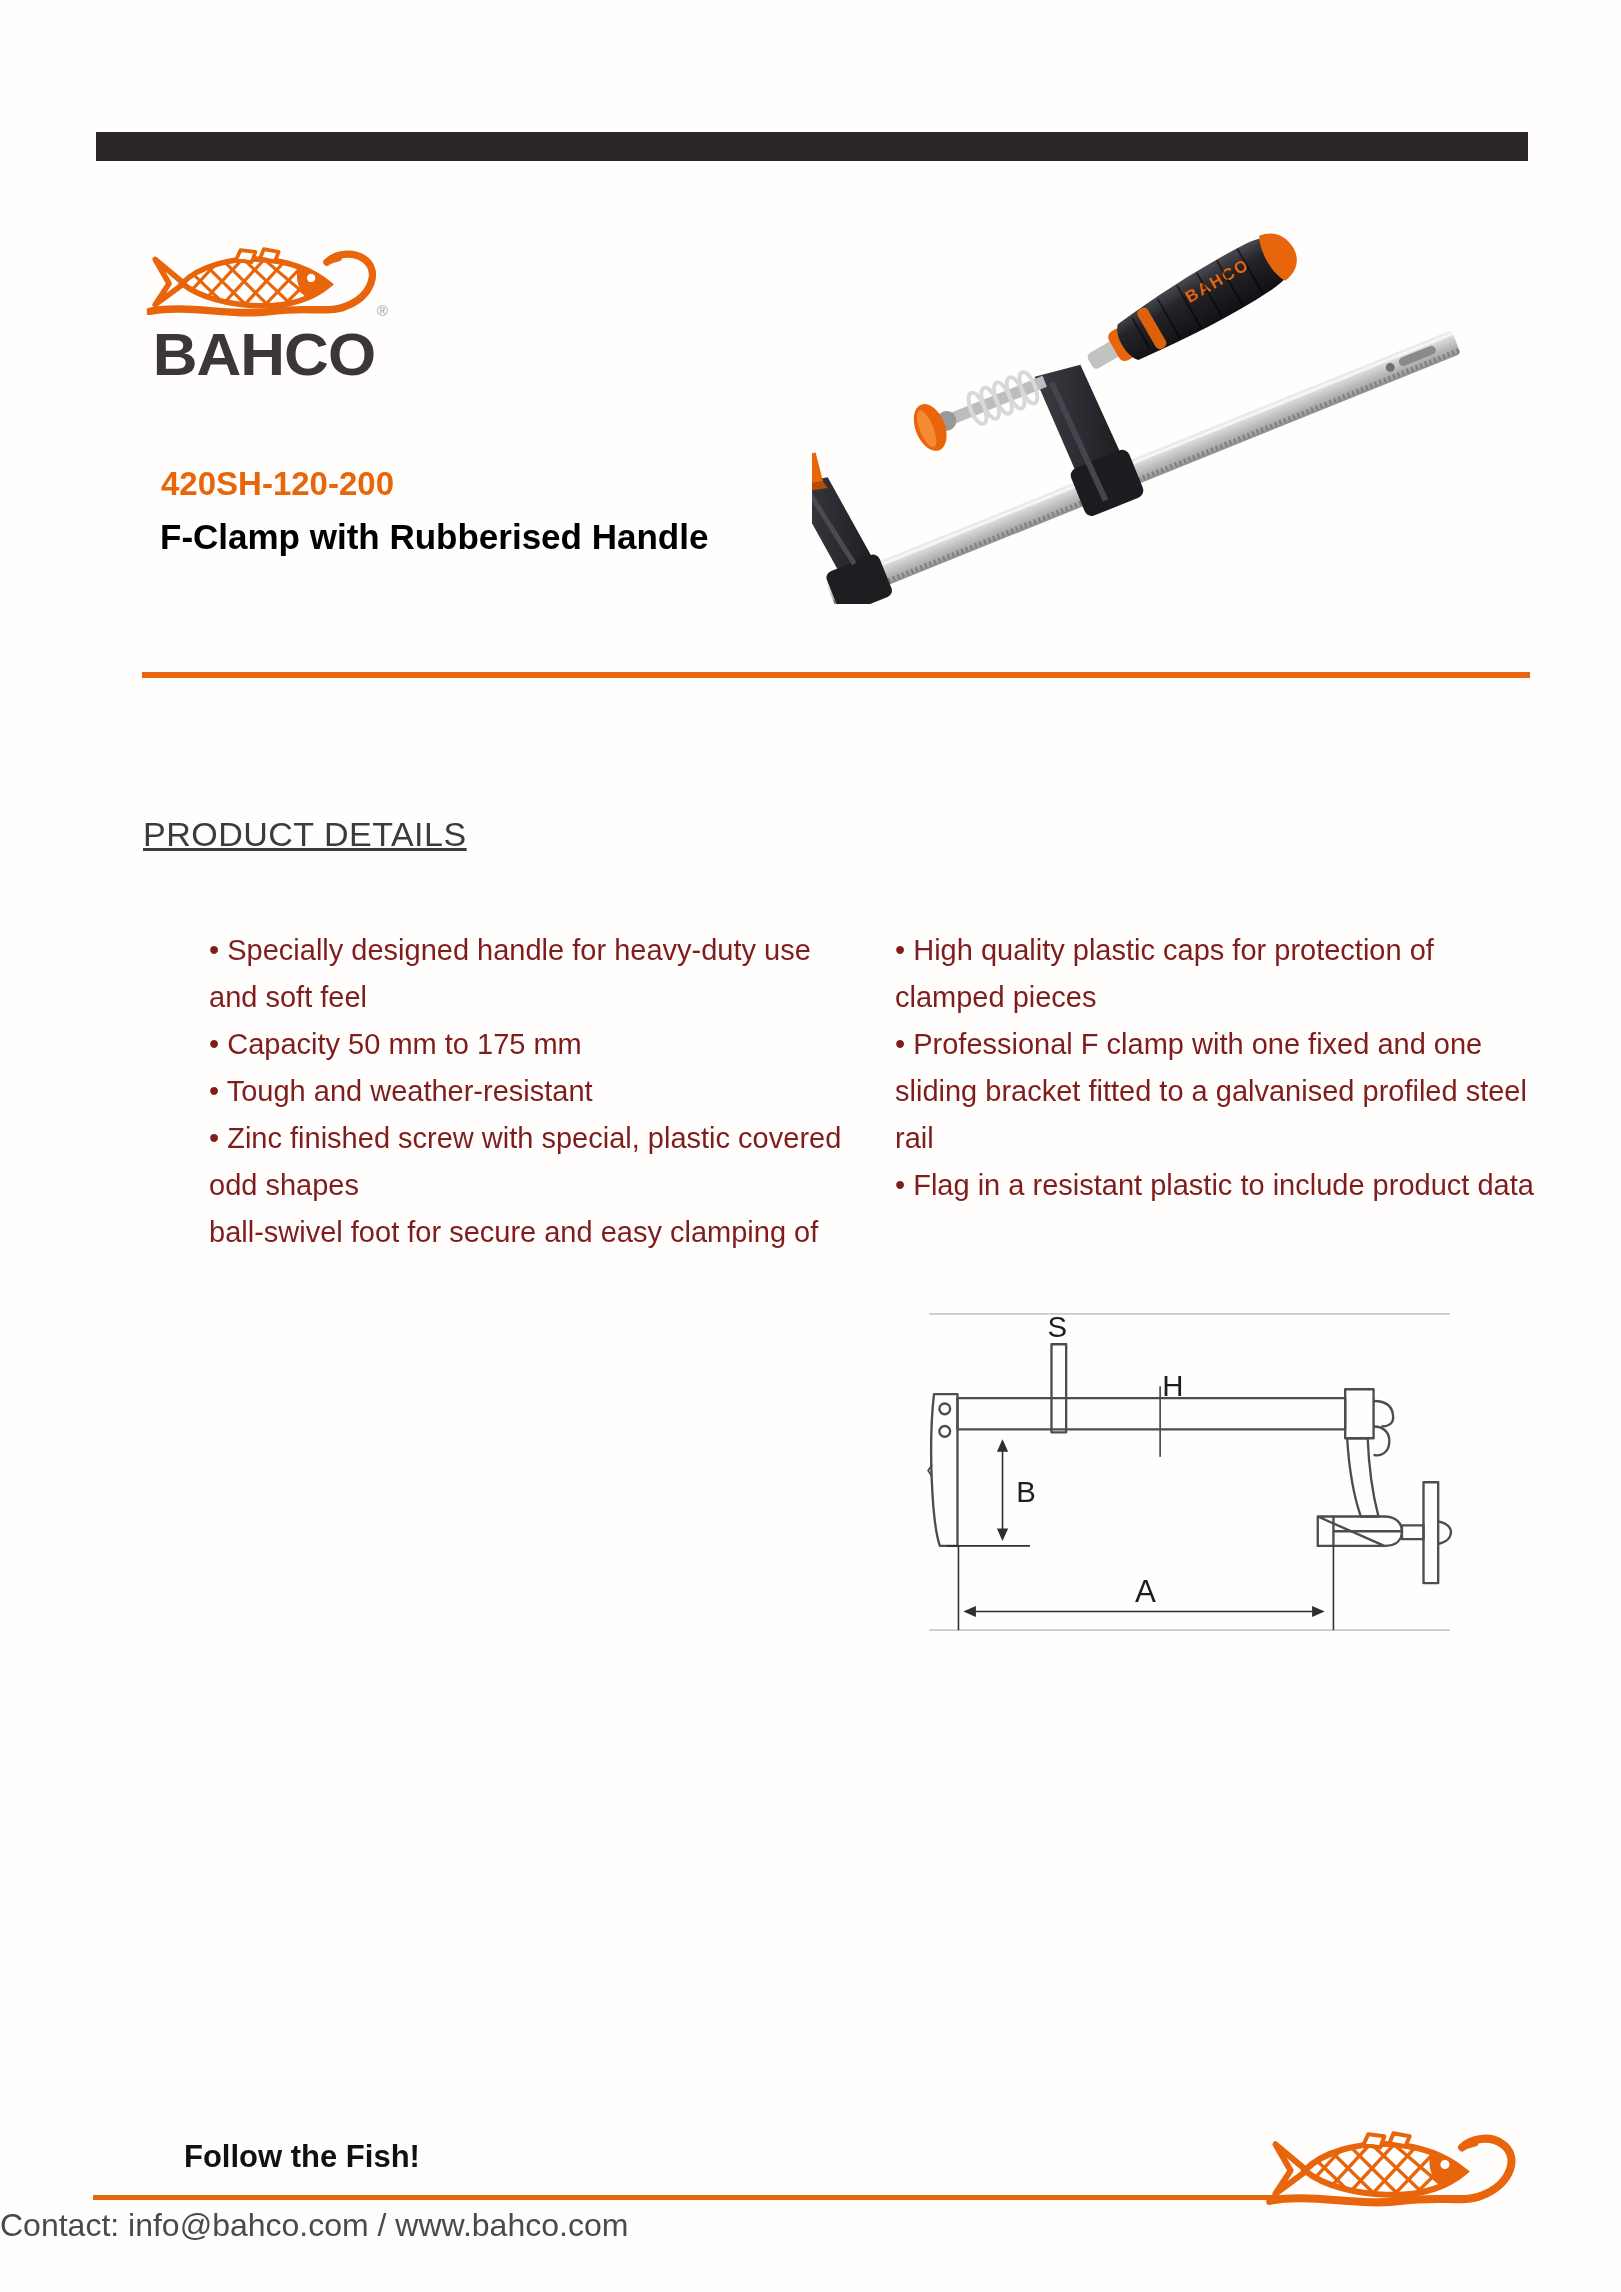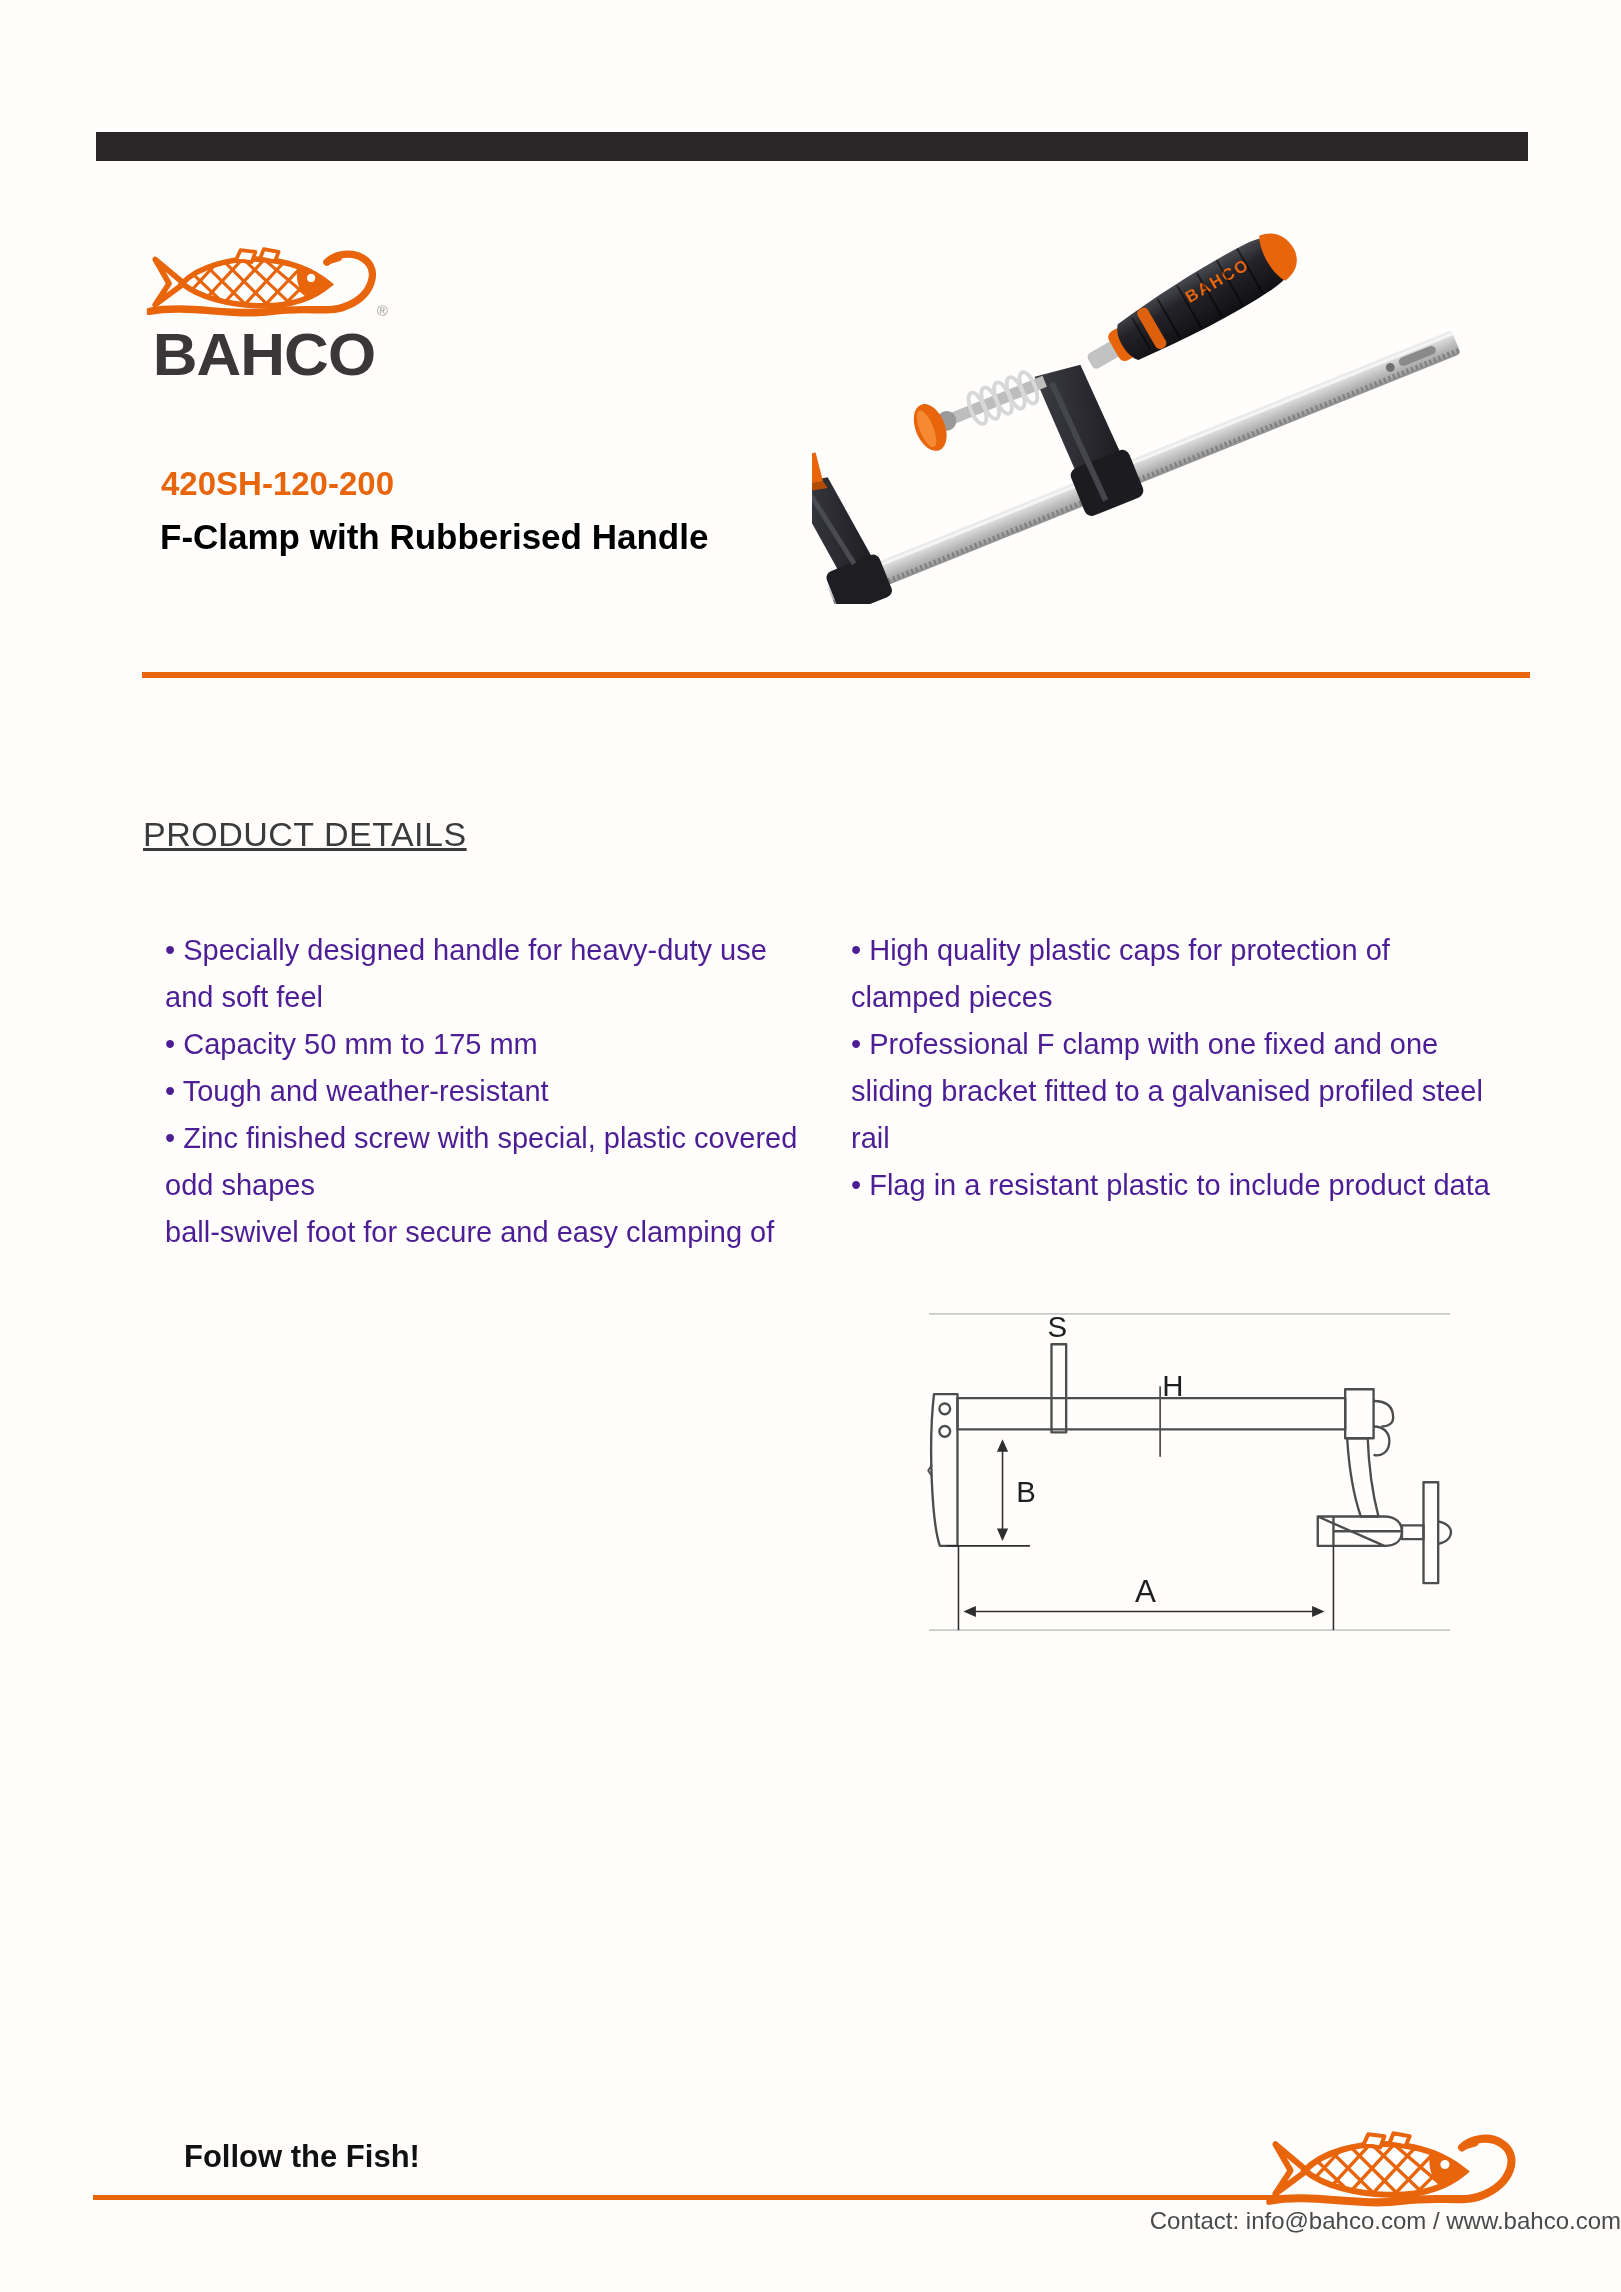--- a/index.html
+++ b/index.html
@@ -25,30 +25,30 @@
   .prodtitle{position:absolute;left:160px;top:510px;font-size:35px;font-weight:bold;color:#000000;line-height:54px;}
 
   .divider{position:absolute;left:142px;top:672px;width:1388px;height:5.9px;background:#e8650c;}
 
   .details-heading{position:absolute;left:143px;top:815px;font-size:34px;font-weight:400;color:#3b3b3b;letter-spacing:0.5px;text-decoration:underline;}
 
   .cols{position:absolute;left:165px;top:927px;width:1333px;}
   .col{position:absolute;top:0;}
   .col.left{left:0;width:647px;}
   .col.right{left:686px;width:652px;}
-  .bline{font-size:29px;line-height:47px;color:#4c1d95;white-space:nowrap;}
+  .bline{font-size:29px;line-height:47px;color:#7f1d1d;white-space:nowrap;margin-left:44px;}
 
   .photo{position:absolute;left:812px;top:192px;width:701px;height:412px;}
   .diagram{position:absolute;left:926px;top:1308px;width:529px;height:327px;}
 
   
   .tagline{position:absolute;left:168px;top:2139px;font-size:31px;font-weight:bold;color:#111;margin-left:16px;}
   .footrule{position:absolute;left:93px;top:2195px;width:1225px;height:4.9px;background:#e8650c;}
   .footfish{position:absolute;left:1264px;top:2107px;width:267px;height:113px;}
-  .contact{position:absolute;left:0;top:2207px;width:1621px;text-align:right;font-size:24px;color:#4a4a4a;}
+  .contact{position:absolute;left:0;top:2207px;width:1621px;text-align:left;font-size:32px;color:#4a4a4a;}
 </style>
 </head>
 <body>
 
 <div class="page">
 
   <div class="topbar"></div>
 
   <svg width="0" height="0" style="position:absolute">
     <defs>

